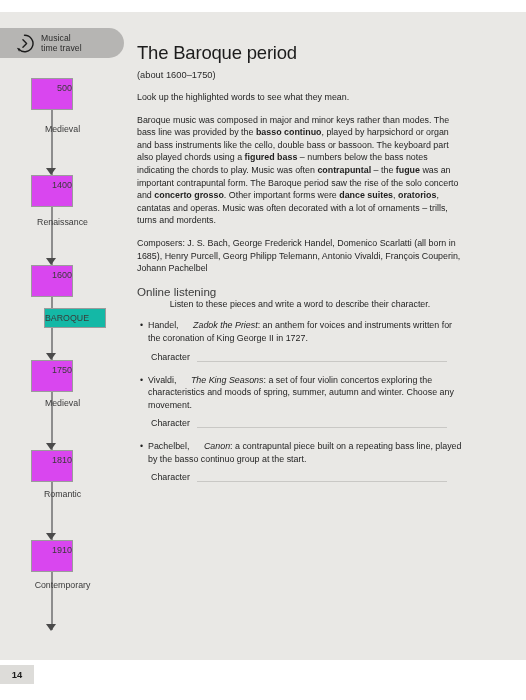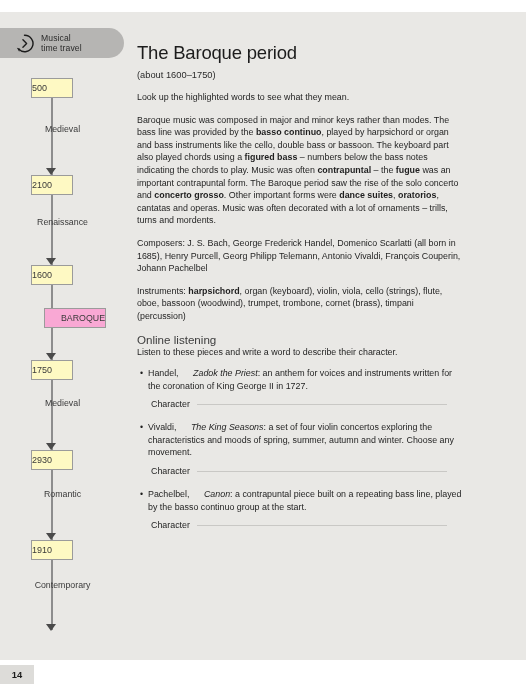--- a/index.html
+++ b/index.html
@@ -72,49 +72,49 @@
     position: absolute;
     left: 46px;
     width: 0;
     height: 0;
     border-left: 5.5px solid transparent;
     border-right: 5.5px solid transparent;
     border-top: 7px solid #4a4a4a;
   }
   #timeline .year-box {
     position: absolute;
-    background: #fef9c3;
+    background: #d946ef;
     border: 1px solid #9b9b9b;
     font-size: 9px;
     color: #3a3a3a;
-    text-align: left;
+    text-align: right;
     line-height: 18px;
-    height: 20px;
+    height: 32px;
     width: 42px;
     left: 31px;
     box-sizing: border-box;
   }
   #timeline .era-label {
     position: absolute;
     left: 0;
     width: 125px;
     text-align: center;
     font-size: 8.8px;
     color: #3a3a3a;
   }
   #timeline .baroque-box {
     position: absolute;
     left: 44px;
     width: 62px;
     height: 20px;
-    background: #f9a8d4;
+    background: #14b8a6;
     border: 1px solid #9b9b9b;
     font-size: 8.8px;
     color: #3a3a3a;
-    text-align: right;
+    text-align: left;
     line-height: 18px;
     box-sizing: border-box;
   }
 
   
   #content-panel {
     position: absolute;
     left: 125px;
     top: 28px;
     width: 360px;
@@ -149,20 +149,21 @@
     margin: 6px 0 0 0;
     font-size: 11.6px;
     font-weight: normal;
     color: #3c3c3c;
   }
   .lead {
     font-size: 8.9px;
     color: #1f1f1f;
     margin: 0 0 9px 0;
     line-height: 12.6px;
+    text-align: center;
   }
 
   ul.listen-list {
     margin: 0;
     padding: 0;
     list-style: none;
   }
   ul.listen-list > li { margin-bottom: 12px; }
   .bullet-row {
     display: flex;
@@ -177,21 +178,21 @@
     box-sizing: border-box;
   }
   .bullet-text {
     font-size: 8.9px;
     line-height: 12.6px;
     color: #1f1f1f;
   }
   .bullet-text i { font-style: italic; margin-left: 12px; }
   .answer-row {
     display: flex;
-    align-items: center;
+    align-items: flex-end;
     margin: 7px 0 0 14px;
   }
   .answer-label {
     font-size: 8.9px;
     color: #1f1f1f;
     flex: 0 0 auto;
     padding-right: 7px;
   }
   .answer-rule {
     flex: 1 1 auto;
@@ -233,46 +234,45 @@
     <span>Musical</span><br>
     <span>time travel</span>
   </span>
 </div>
 
 <div id="timeline">
   <div class="axis"></div>
 
   <div class="year-box" style="top:10px">500</div>
   <div class="tl-arrow" style="top:100px"></div>
-  <div class="year-box" style="top:107px">2100</div>
+  <div class="year-box" style="top:107px">1400</div>
   <div class="tl-arrow" style="top:190px"></div>
   <div class="year-box" style="top:197px">1600</div>
   <div class="tl-arrow" style="top:285px"></div>
   <div class="year-box" style="top:292px">1750</div>
   <div class="tl-arrow" style="top:375px"></div>
-  <div class="year-box" style="top:382px">2930</div>
+  <div class="year-box" style="top:382px">1810</div>
   <div class="tl-arrow" style="top:465px"></div>
   <div class="year-box" style="top:472px">1910</div>
   <div class="tl-arrow" style="top:556px"></div>
 
   <div class="era-label" style="top:56px">Medieval</div>
   <div class="era-label" style="top:149px">Renaissance</div>
   <div class="baroque-box" style="top:240px">BAROQUE</div>
   <div class="era-label" style="top:330px">Medieval</div>
   <div class="era-label" style="top:421px">Romantic</div>
   <div class="era-label" style="top:512px">Contemporary</div>
 </div>
 
 <div id="content-panel">
   <h1>The Baroque period</h1>
   <p class="subtitle">(about 1600–1750)</p>
   <p class="body-p">Look up the highlighted words to see what they mean.</p>
   <p class="body-p">Baroque music was composed in major and minor keys rather than modes. The bass line was provided by the <b>basso continuo</b>, played by harpsichord or organ and bass instruments like the cello, double bass or bassoon. The keyboard part also played chords using a <b>figured bass</b> – numbers below the bass notes indicating the chords to play. Music was often <b>contrapuntal</b> – the <b>fugue</b> was an important contrapuntal form. The Baroque period saw the rise of the solo concerto and <b>concerto grosso</b>. Other important forms were <b>dance suites</b>, <b>oratorios</b>, cantatas and operas. Music was often decorated with a lot of ornaments – trills, turns and mordents.</p>
   <p class="body-p">Composers: J. S. Bach, George Frederick Handel, Domenico Scarlatti (all born in 1685), Henry Purcell, Georg Philipp Telemann, Antonio Vivaldi, François Couperin, Johann Pachelbel</p>
-  <p class="body-p">Instruments: <b>harpsichord</b>, organ (keyboard), violin, viola, cello (strings), flute, oboe, bassoon (woodwind), trumpet, trombone, cornet (brass), timpani (percussion)</p>
 
   <h2 class="section-heading">Online listening</h2>
   <p class="lead">Listen to these pieces and write a word to describe their character.</p>
 
   <ul class="listen-list">
     <li>
       <div class="bullet-row">
         <span class="bullet-dot">•</span>
         <span class="bullet-text">Handel, <i>Zadok the Priest</i>: an anthem for voices and instruments written for the coronation of King George II in 1727.</span>
       </div>

